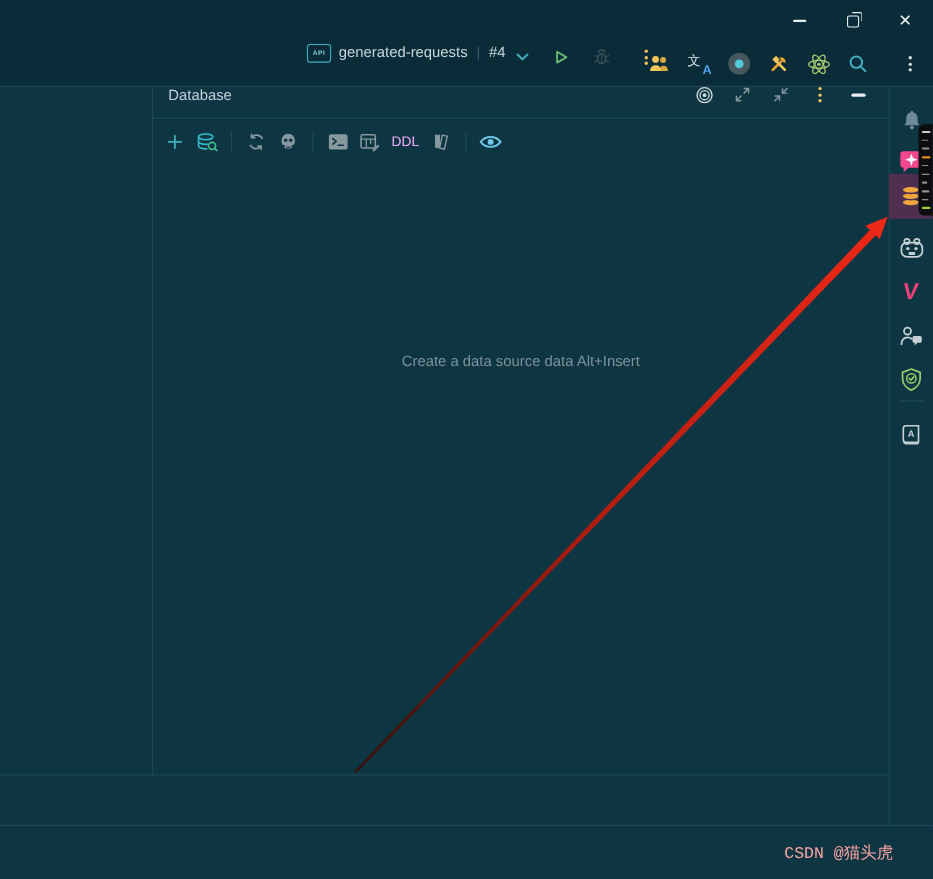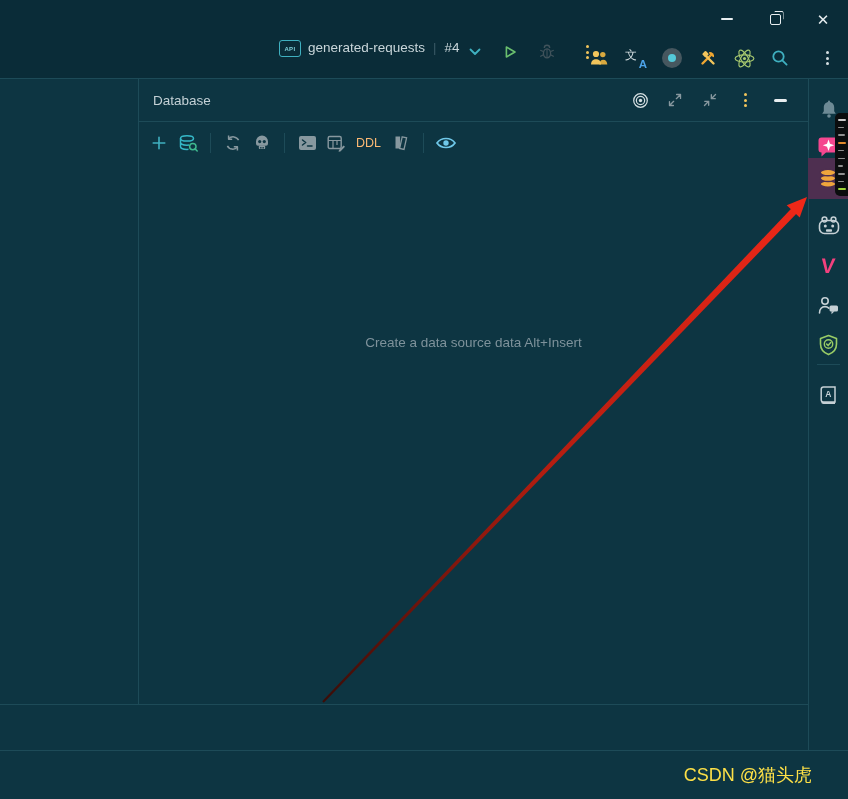--- a/index.html
+++ b/index.html
@@ -33,42 +33,42 @@
   .translate-cjk{position:absolute;left:0;top:-1px;font-size:12px;color:#d5dfe2;}
   .translate-a{position:absolute;right:0;bottom:-2px;font-size:11.5px;font-weight:bold;color:#4da3e8;}
   .record-dot{width:20px;height:20px;border-radius:50%;background:#46575f;display:flex;align-items:center;justify-content:center;}
   .record-dot i{width:8px;height:8px;border-radius:50%;background:#54c9d9;}
   
   .vline-left{position:absolute;left:138px;top:79px;width:1px;height:625px;background:#1d4b58;}
   .vline-right{position:absolute;left:808px;top:79px;width:1px;height:671px;background:#1d4b58;}
   .hline-panel-bottom{position:absolute;left:0;top:704px;width:808px;height:1px;background:#1d4b58;}
   .hline-status{position:absolute;left:0;top:750px;width:848px;height:1px;background:#1d4b58;}
   
-  .db-panel{position:absolute;left:139px;top:79px;width:669px;height:625px;}
+  .db-panel{position:absolute;left:139px;top:65px;width:669px;height:625px;}
   .db-header{height:43px;display:flex;align-items:center;padding:0 16px 0 14px;border-bottom:1px solid #1d4b58;box-sizing:border-box;}
   .db-title{flex:1;font-size:13.5px;color:#c4d1d6;}
   .db-header-actions{display:flex;align-items:center;gap:11px;}
   .minus-bar{width:13px;height:3px;background:#e8eef0;border-radius:1.5px;}
   .db-toolbar{height:41px;display:flex;align-items:center;gap:5px;padding-left:8px;}
   .tool-sep{width:1px;height:20px;background:#1d4b58;margin:0 5px;}
-  .ddl-label{font-size:12.5px;color:#fdba74;padding:0 3px;}
+  .ddl-label{font-size:12.5px;color:#f0abfc;padding:0 3px;}
   .db-content{position:relative;height:540px;}
   .empty-hint{position:absolute;left:0;top:172px;width:100%;text-align:center;font-size:13.5px;color:#7e929b;}
   
   .sidebar{position:absolute;left:809px;top:79px;width:39px;height:671px;}
   .sb-item{position:absolute;left:0;width:39px;height:38px;display:flex;align-items:center;justify-content:center;}
   .sb-selected{position:absolute;left:808px;top:158px;width:40px;height:41px;background:#4e2f50;display:flex;align-items:center;justify-content:center;z-index:3;}
   .sb-divider{position:absolute;left:8px;width:23px;height:1px;background:#1d4b58;}
   .v-logo{font-size:21px;font-weight:bold;color:#f2417e;transform:skewX(-6deg);line-height:1;}
   
   .meter{position:absolute;left:835px;top:113px;width:13px;height:83px;background:#0b0d0e;border-radius:5px 0 0 5px;z-index:6;display:flex;flex-direction:column;justify-content:space-evenly;padding-left:3px;box-sizing:border-box;}
   .meter i{height:1.6px;border-radius:1px;display:block;}
   
   .statusbar{position:absolute;left:0;top:751px;width:848px;height:48px;display:flex;align-items:center;justify-content:flex-end;padding-right:36px;box-sizing:border-box;}
-  .watermark{font-size:18px;color:#fde047;}
+  .watermark{font-size:15px;color:#fca5a5;font-family:Liberation Mono, monospace;}
   
   .arrow-overlay{position:absolute;left:0;top:0;width:848px;height:799px;pointer-events:none;z-index:10;}
   svg{display:block;}
 </style>
 </head>
 <body>
 
 <div class="titlebar">
   <div class="win-controls">
     <div class="win-btn">

